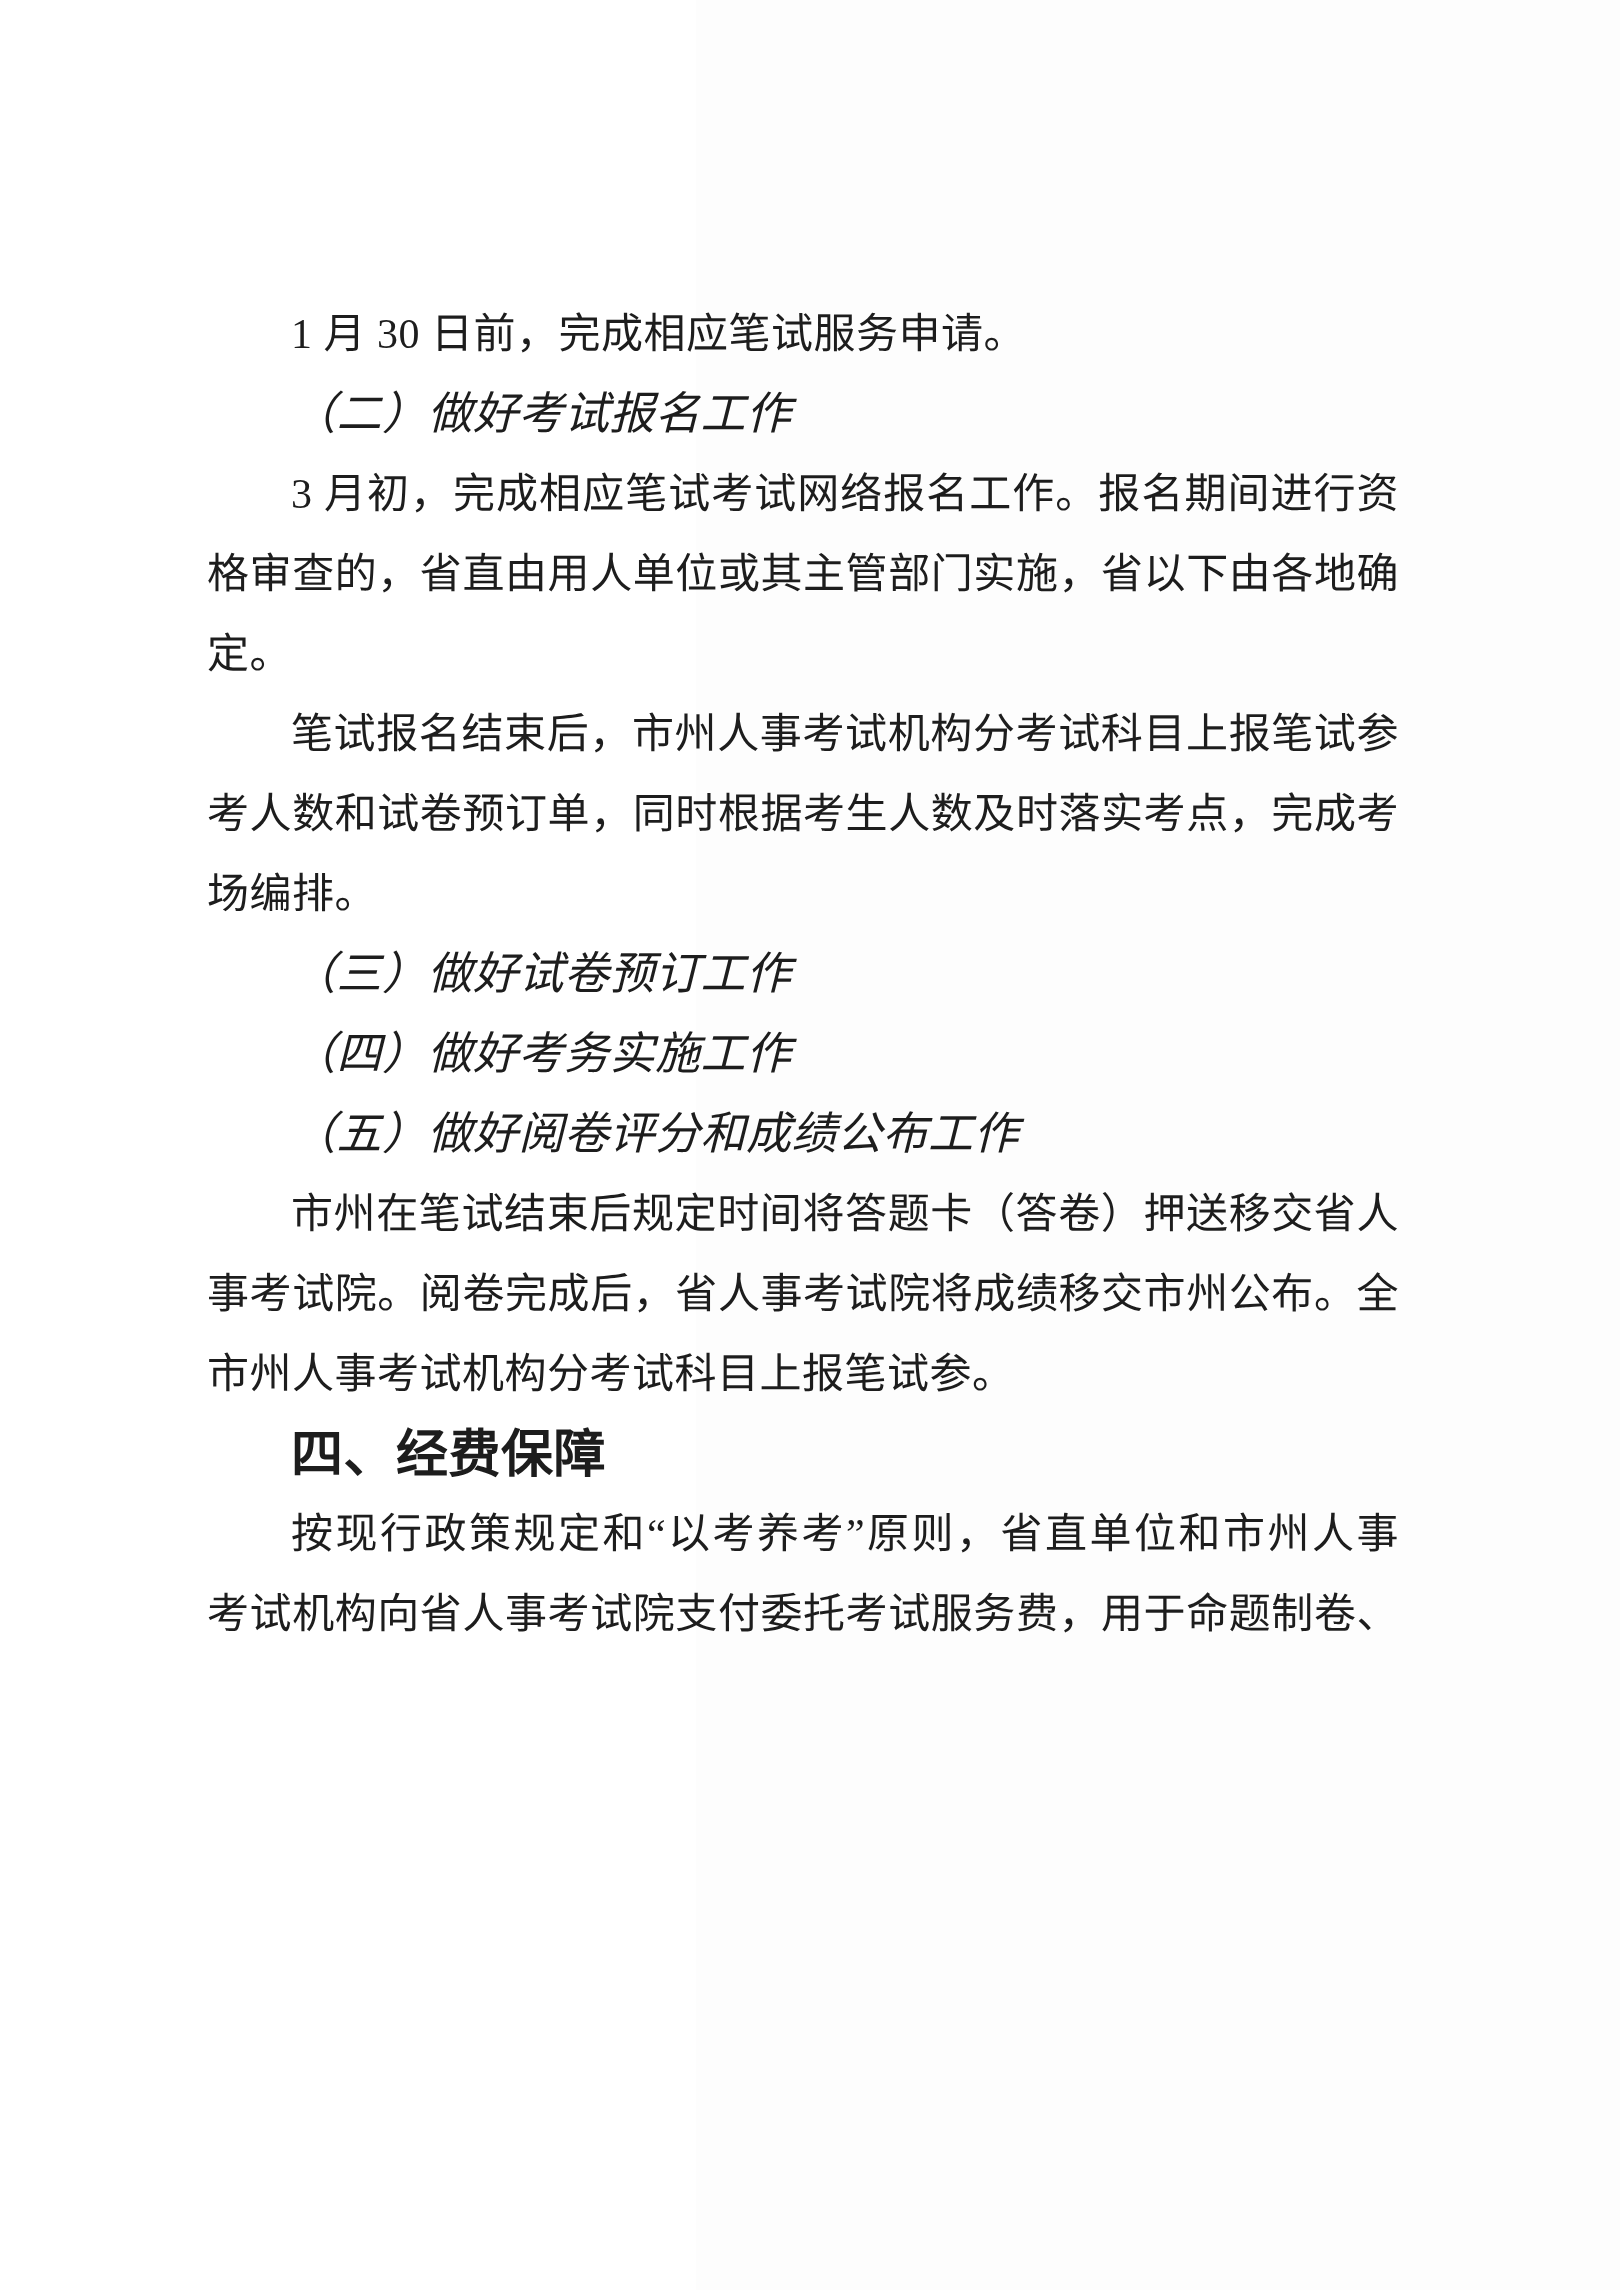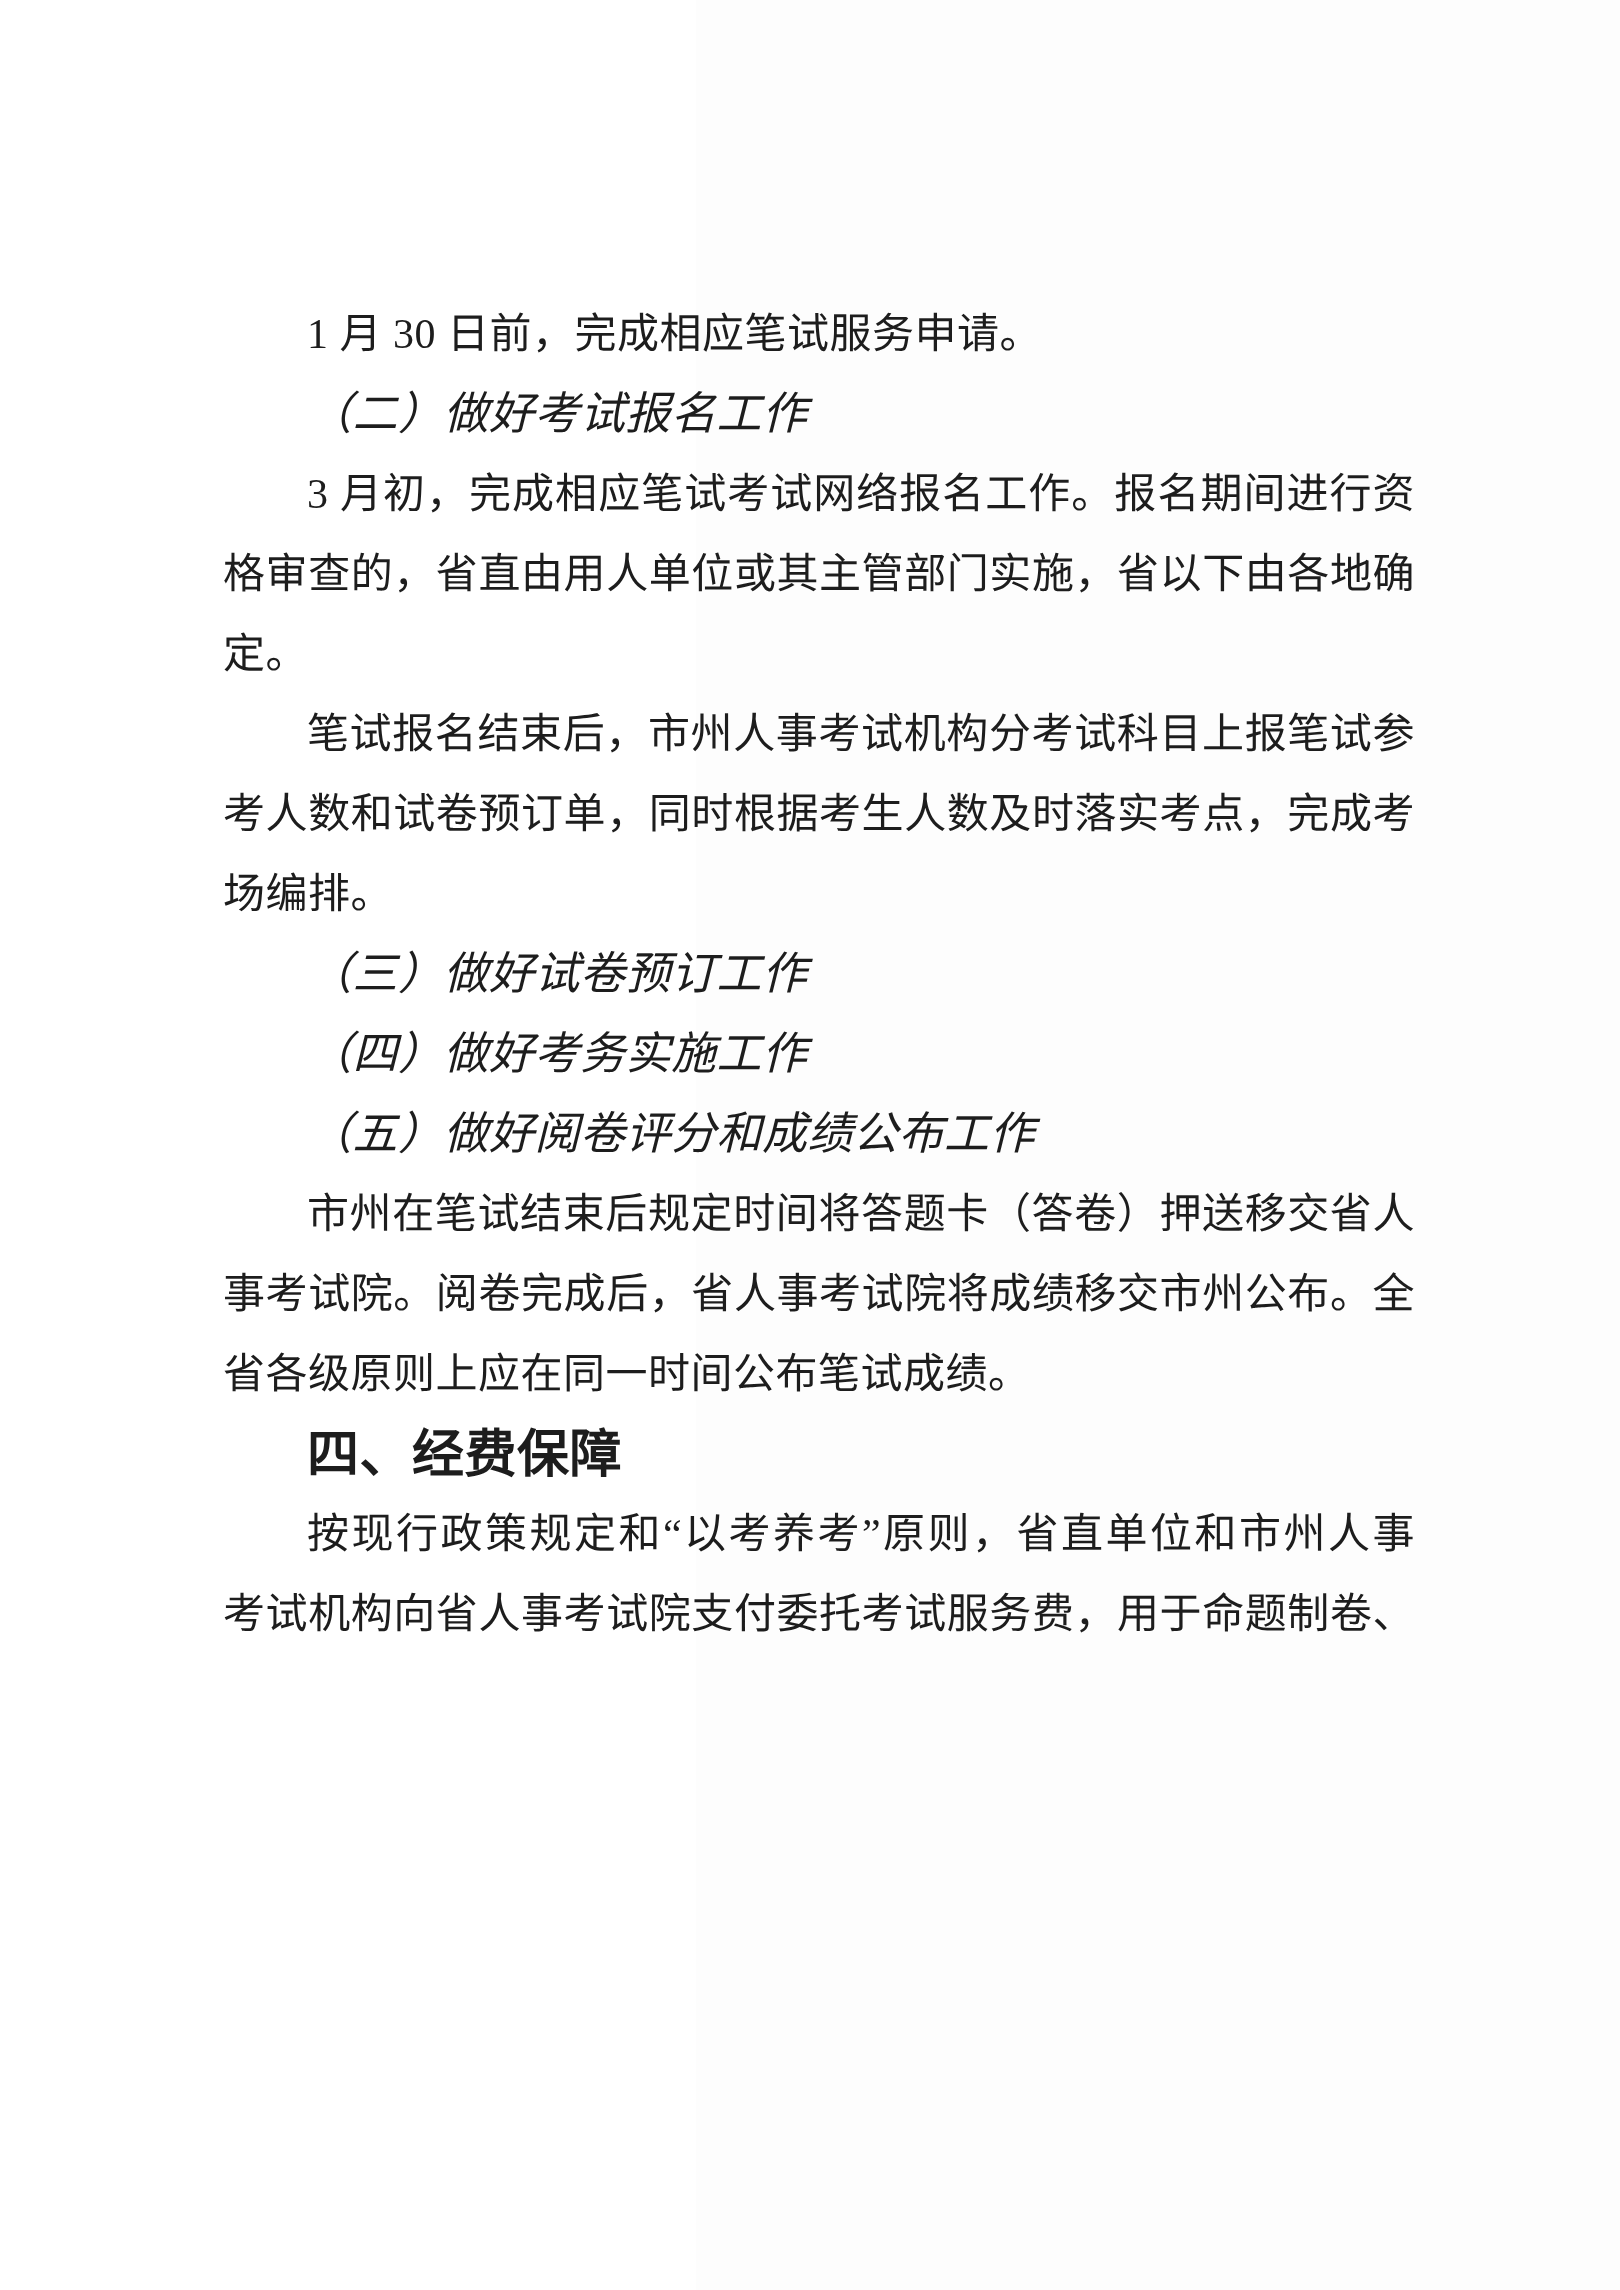--- a/index.html
+++ b/index.html
@@ -22,21 +22,21 @@
   }
   
   .scan-shade {
     position: absolute;
     left: 696px; top: 0;
     width: 924px; height: 2291px;
     background: #fdfdfd;
   }
   .text-block {
     position: absolute;
-    left: 223px;
+    left: 207px;
     top: 294px;
     width: 1192px;
     color: #1d1d1d;
   }
   .line {
     height: 80px;
     line-height: 80px;
     font-size: 42px;
     font-family: "Liberation Serif", "DejaVu Serif", serif;
     letter-spacing: 0.5px;
@@ -87,21 +87,21 @@
       </div>
       <div class="para section-heading">
         <div class="line first">（四）做好考务实施工作</div>
       </div>
       <div class="para section-heading">
         <div class="line first">（五）做好阅卷评分和成绩公布工作</div>
       </div>
       <div class="para body-paragraph">
         <div class="line full first">市州在笔试结束后规定时间将答题卡（答卷）押送移交省人</div>
         <div class="line full">事考试院。阅卷完成后，省人事考试院将成绩移交市州公布。全</div>
-        <div class="line">省各级原则上应在同一时间公布笔试成绩。</div>
+        <div class="line">市州人事考试机构分考试科目上报笔试参。</div>
       </div>
       <div class="para chapter-heading">
         <div class="line first">四、经费保障</div>
       </div>
       <div class="para body-paragraph">
         <div class="line full first">按现行政策规定和“以考养考”原则，省直单位和市州人事</div>
         <div class="line full">考试机构向省人事考试院支付委托考试服务费，用于命题制卷、</div>
       </div>
     </div>
 </div>

